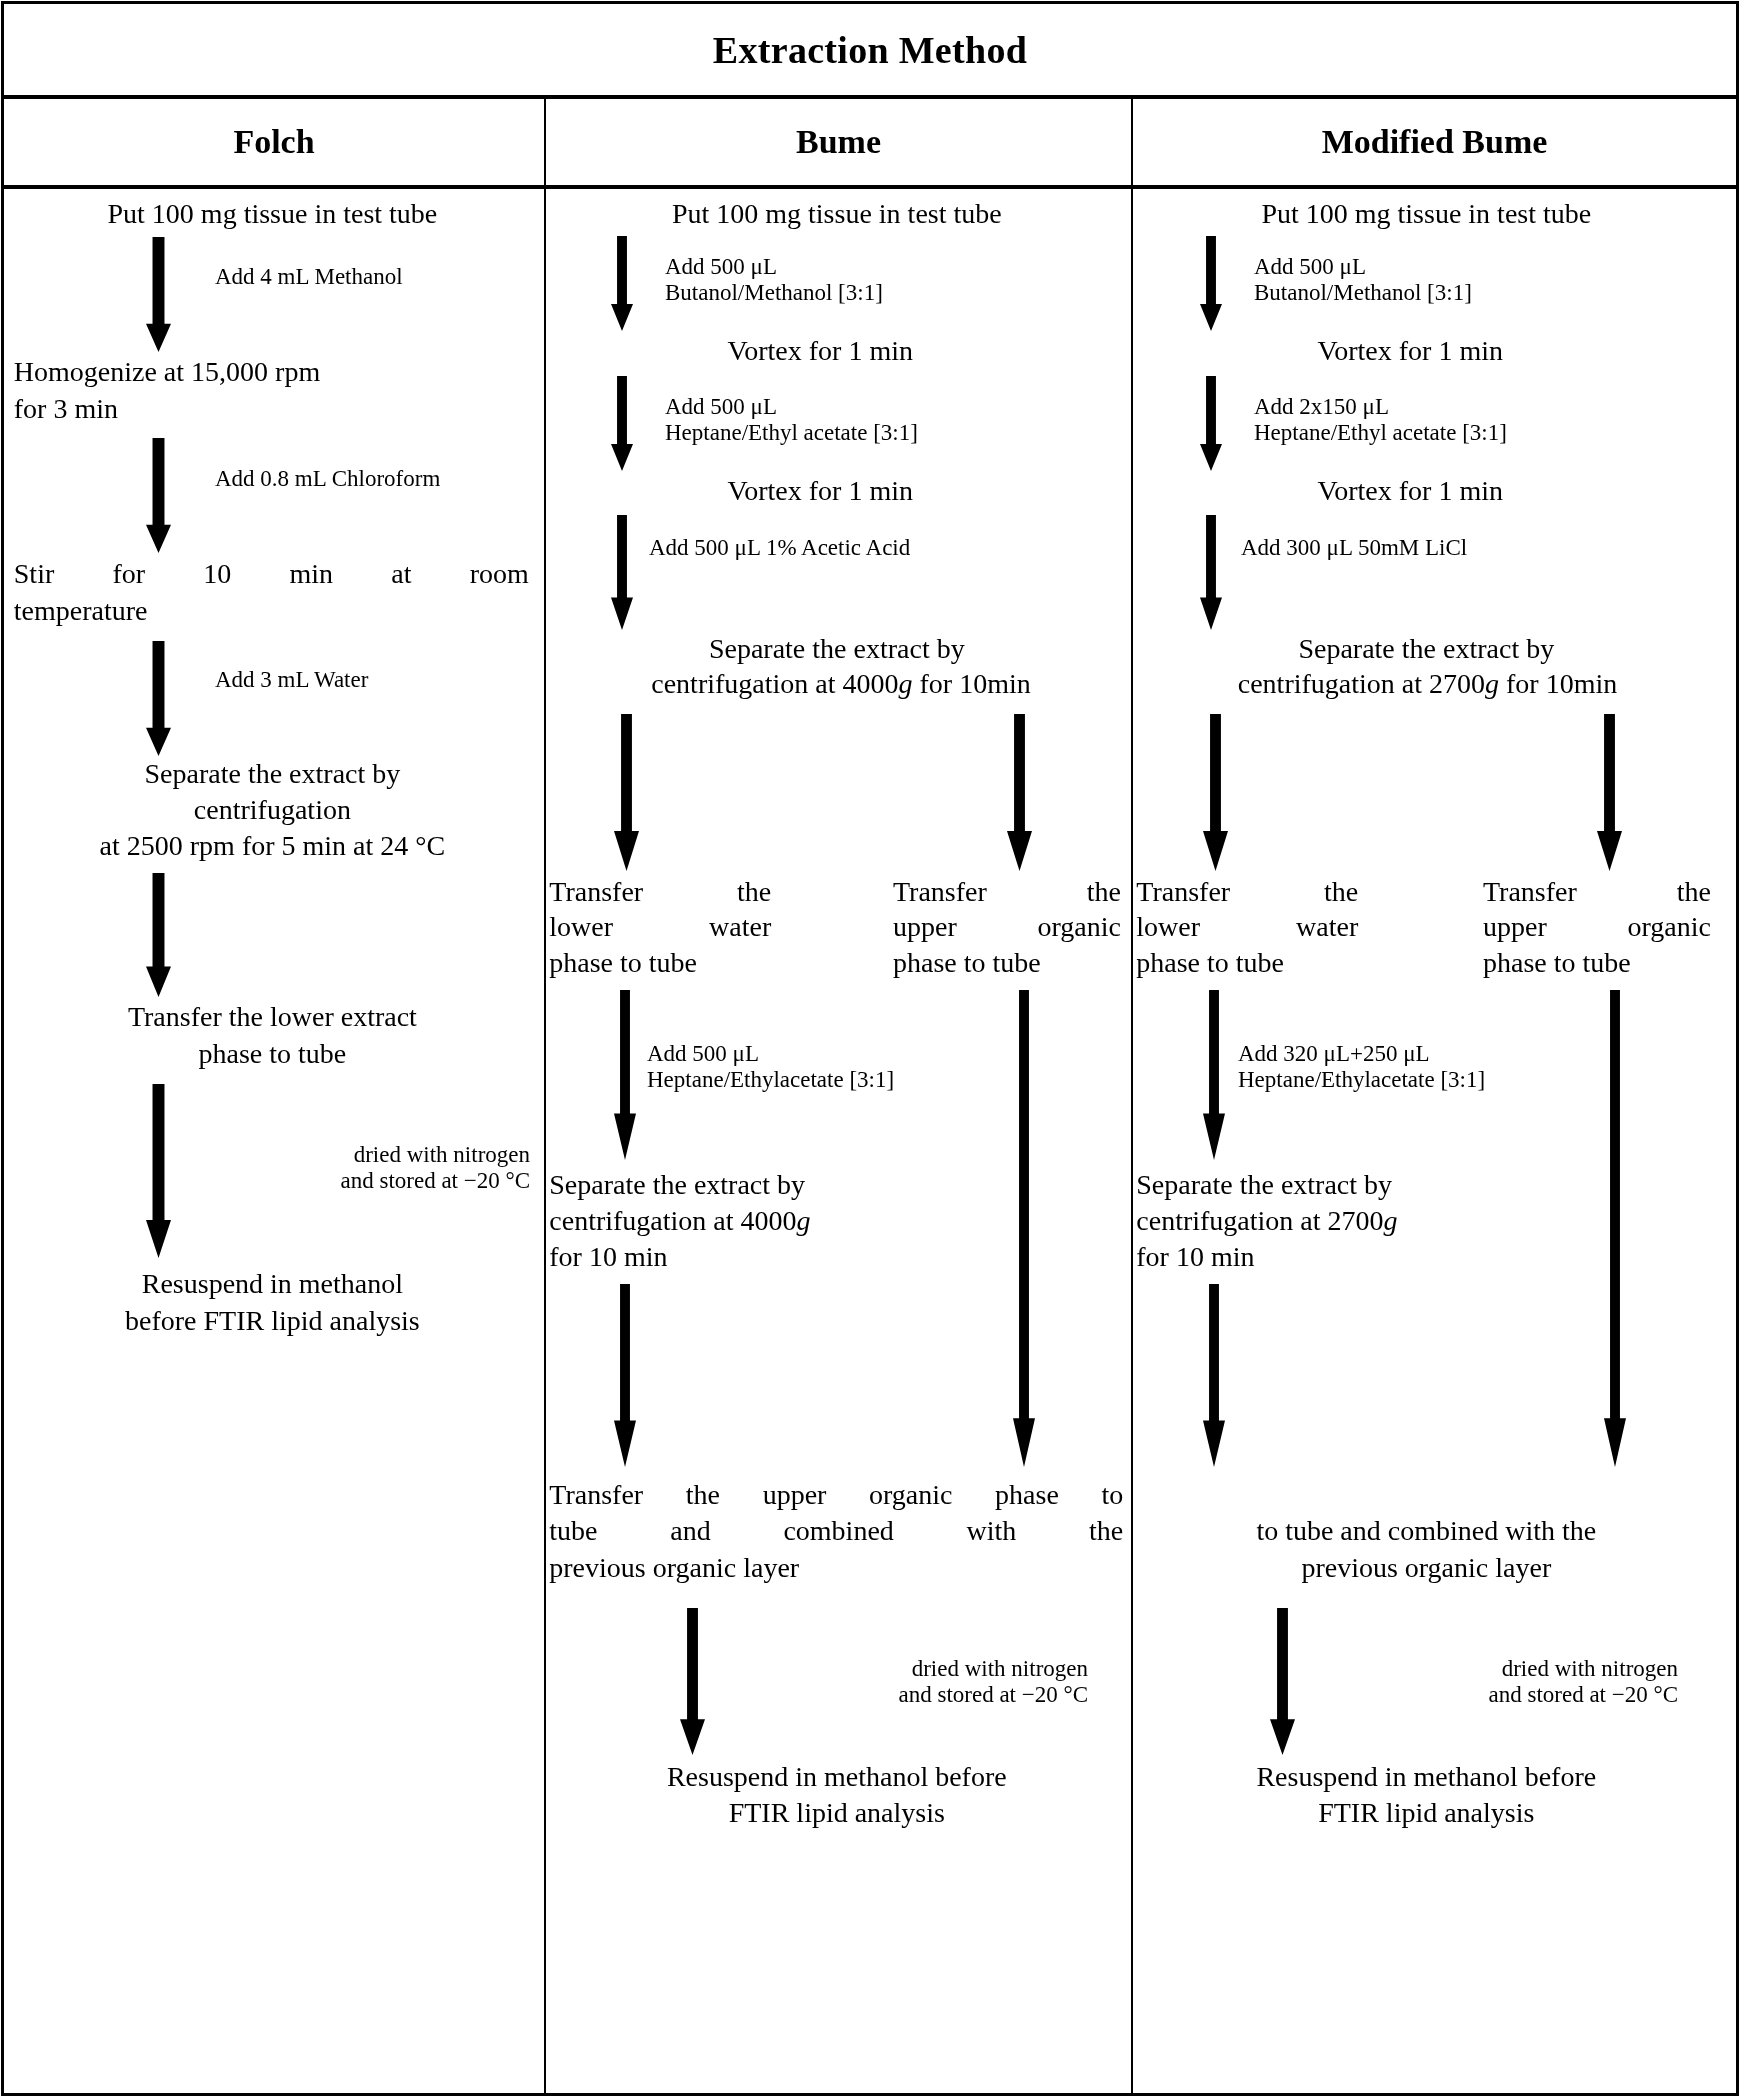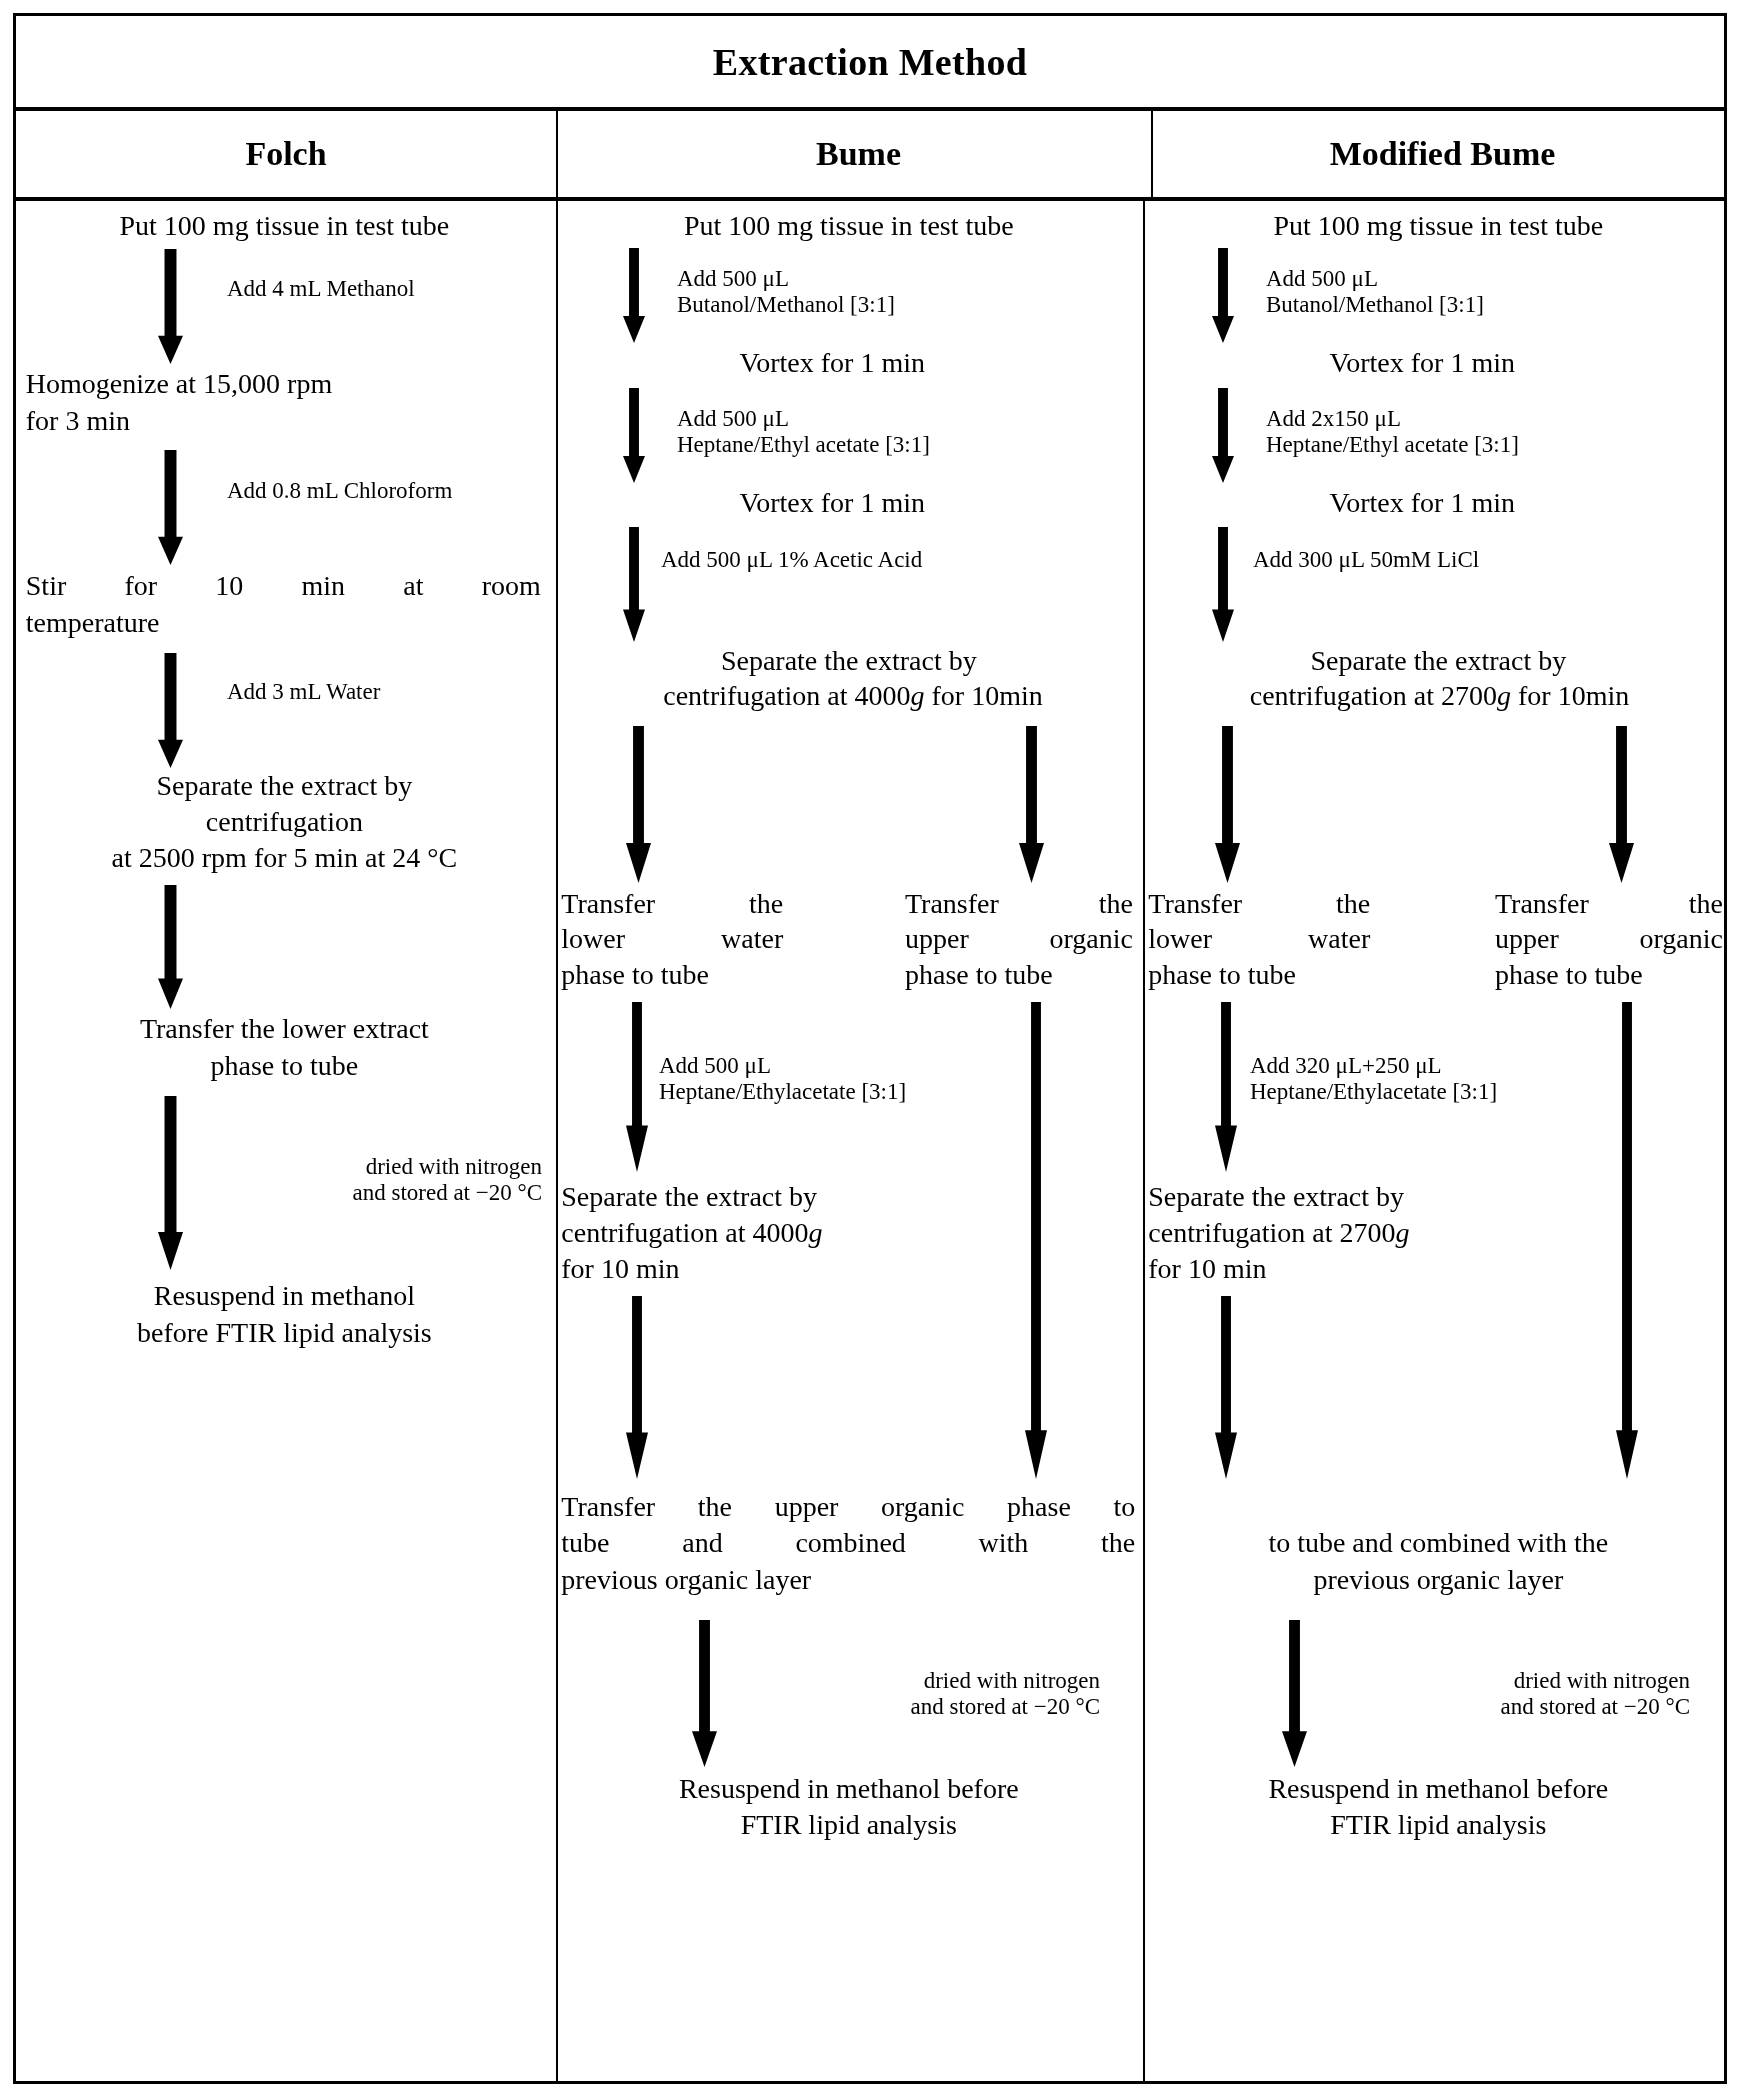--- a/index.html
+++ b/index.html
@@ -13,21 +13,21 @@
     font-family: "Liberation Serif", "DejaVu Serif", serif;
     color: #000000;
     overflow: hidden;
   }
 
   .sheet {
     position: relative;
     width: 1740px;
     height: 2097px;
     box-sizing: border-box;
-    padding: 13px;
+    padding: 1px;
   }
 
   .table {
     position: relative;
     width: 100%;
     height: 100%;
     box-sizing: border-box;
     border: 3.8px solid #000;
     display: flex;
     flex-direction: column;
@@ -44,21 +44,20 @@
   .title-text {
     font-size: 38px;
     font-weight: bold;
     letter-spacing: 0.3px;
   }
 
   .method-row {
     flex: 0 0 86px;
     border-bottom: 4.9px solid #000;
     display: flex;
-    gap: 8px;
   }
   .method-cell {
     display: flex;
     align-items: center;
     justify-content: center;
     border-right: 2.2px solid #000;
     box-sizing: border-box;
   }
   .method-cell:last-child { border-right: none; }
   .method-text {

